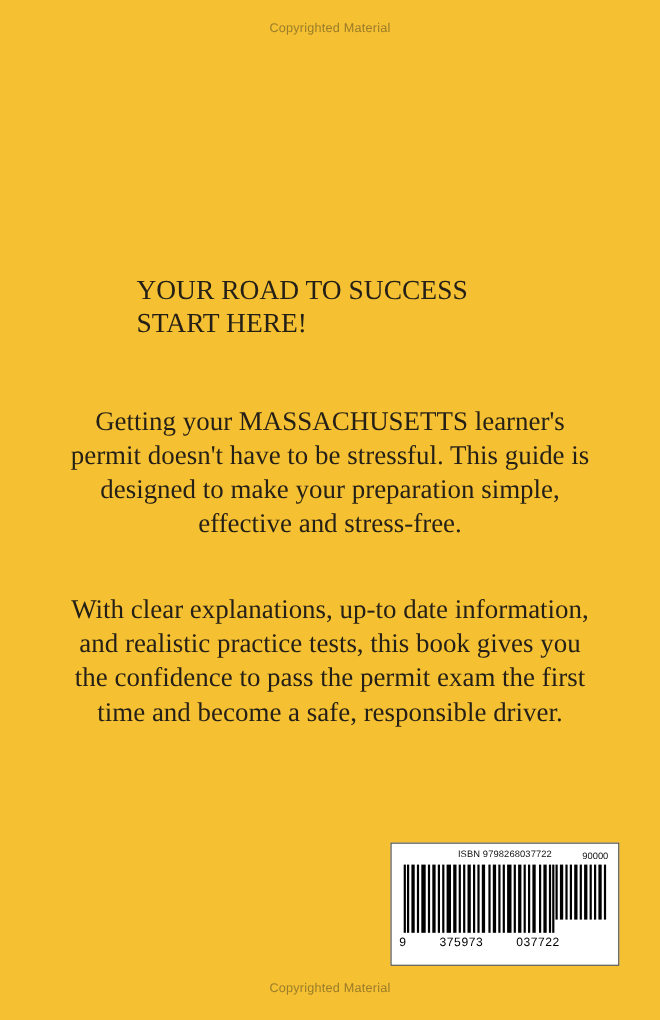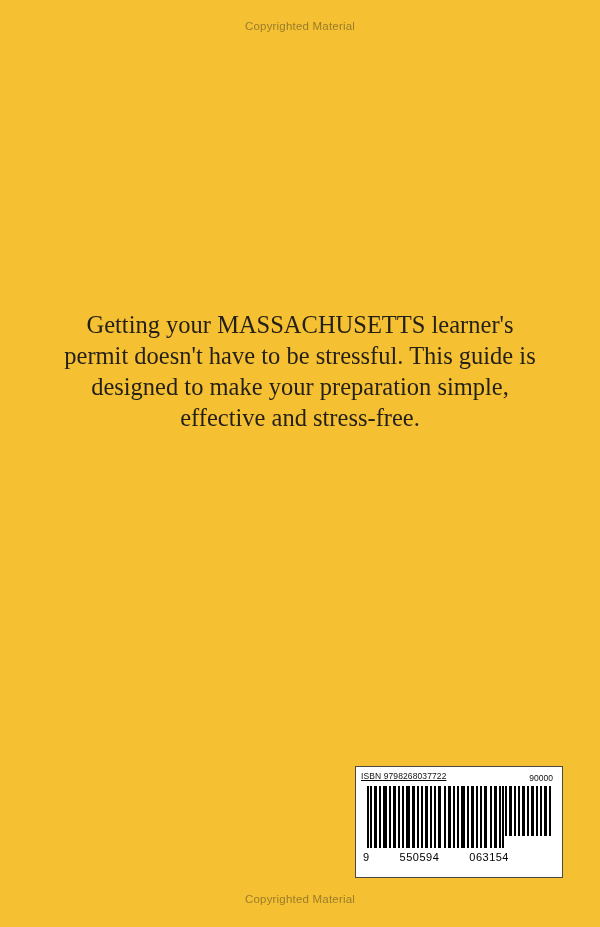--- a/index.html
+++ b/index.html
@@ -68,23 +68,22 @@
     top: 766px;
     width: 208px;
     height: 112px;
     background: #ffffff;
     border: 1px solid #4a4a42;
     box-sizing: border-box;
     padding: 4px 5px 2px 5px;
   }
   .isbn-row {
     display: flex;
-    justify-content: flex-start;
+    justify-content: center;
     align-items: flex-start;
-    text-decoration: underline;
   }
   .isbn-text {
     font-family: "Liberation Sans", sans-serif;
     font-size: 8.5px;
     color: #111;
     letter-spacing: 0.1px;
     white-space: nowrap;
   }
   .barcode-area {
     position: relative;
@@ -135,21 +134,26 @@
   .digits .grp { white-space: pre; }
 </style>
 </head>
 <body>
 
 <div class="page">
 
   <div class="watermark top">Copyrighted Material</div>
 
   <div class="content">
+    <div class="headline">
+      <span>YOUR ROAD TO SUCCESS</span>
+      <span class="line2">START HERE!</span>
+    </div>
     <p class="para first">Getting your MASSACHUSETTS learner's permit doesn't have to be stressful. This guide is designed to make your preparation simple, effective and stress-free.</p>
+    <p class="para second">With clear explanations, up-to date information, and realistic practice tests, this book gives you the confidence to pass the permit exam the first time and become a safe, responsible driver.</p>
   </div>
 
   <div class="barcode-box">
     <div class="isbn-row">
       <span class="isbn-text">ISBN 9798268037722</span>
     </div>
     <div class="barcode-area">
       <span class="supp-label">90000</span>
 
       <div class="bars-main">
@@ -195,20 +199,20 @@
         <span class="bar" style="left:22px;width:1.5px"></span>
         <span class="bar" style="left:26px;width:2.5px"></span>
         <span class="bar" style="left:31px;width:1.5px"></span>
         <span class="bar" style="left:35px;width:1.5px"></span>
         <span class="bar" style="left:39px;width:2.5px"></span>
         <span class="bar" style="left:44px;width:1.5px"></span>
       </div>
 
       <div class="digits">
         <span class="grp">9</span>
-        <span class="grp">550594</span>
-        <span class="grp">063154</span>
+        <span class="grp">375973</span>
+        <span class="grp">037722</span>
       </div>
     </div>
   </div>
 
   <div class="watermark bottom">Copyrighted Material</div>
 </div>
 
 </body></html>

